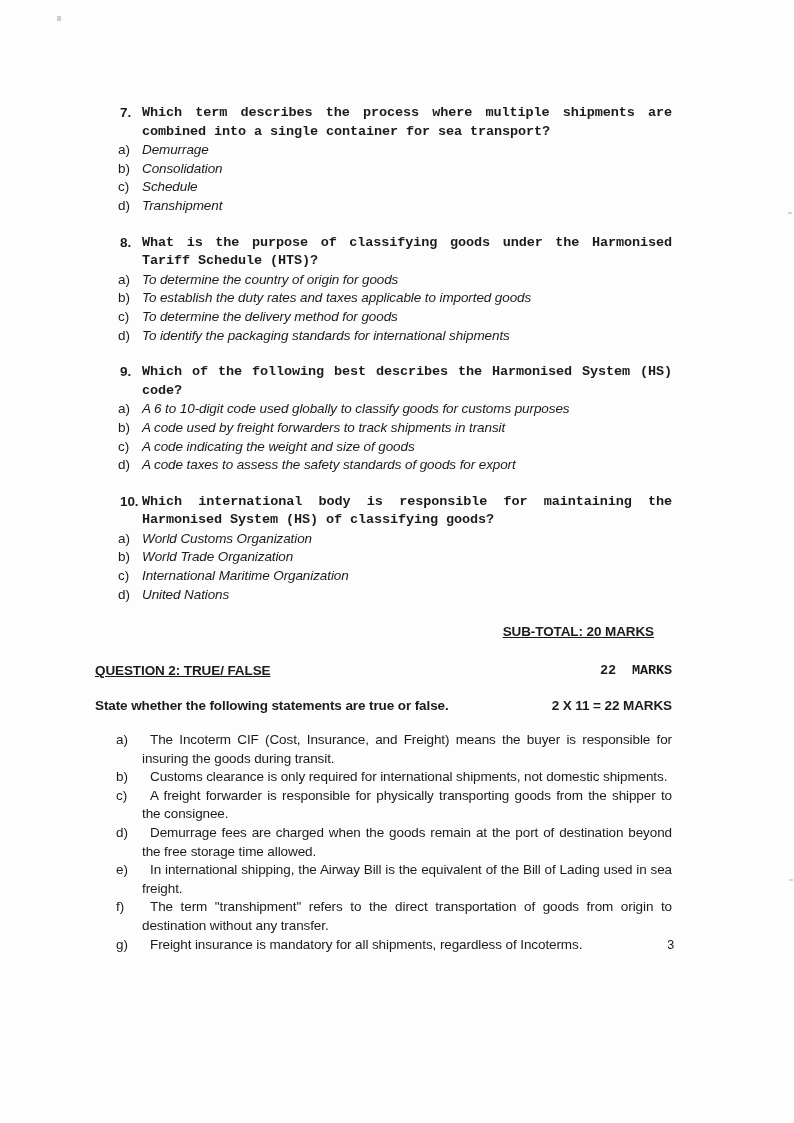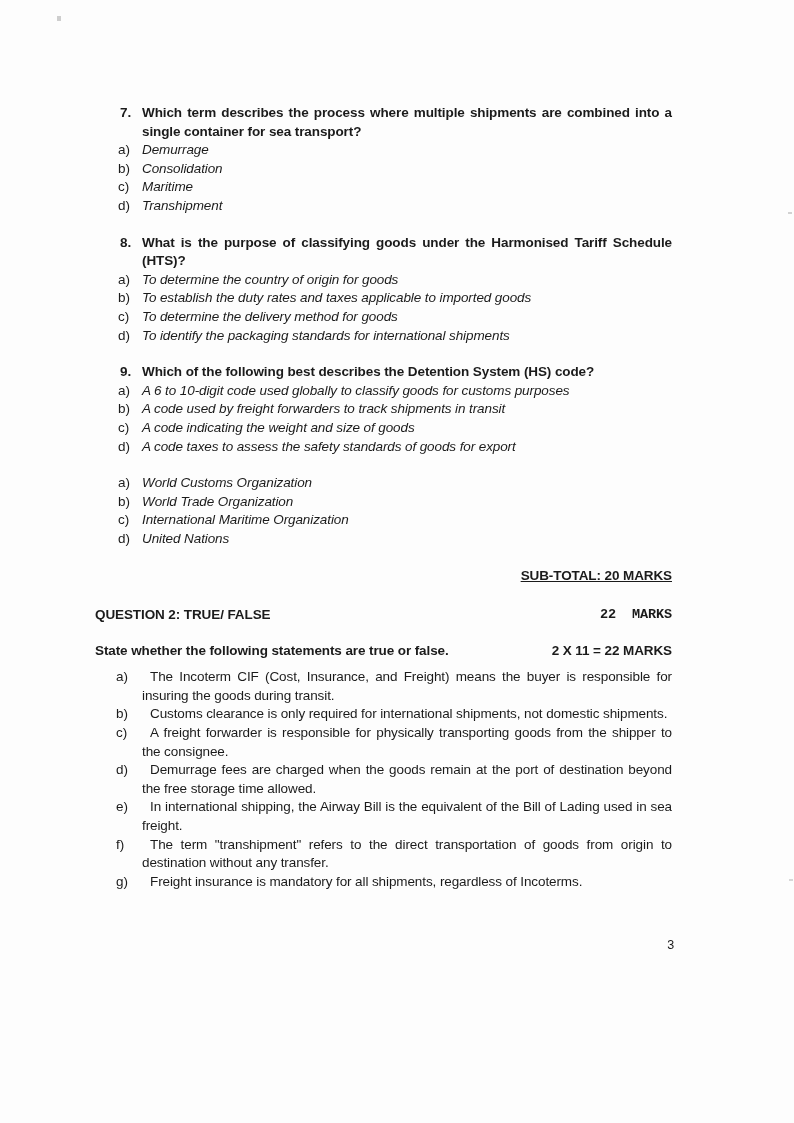--- a/index.html
+++ b/index.html
@@ -21,44 +21,44 @@
     letter-spacing: -0.1px;
   }
   
   .question-block { margin: 0 0 18px 0; }
   .q-head {
     display: flex;
     margin-left: 25px;
     font-weight: bold;
   }
   .q-num { flex: 0 0 22px; }
-  .q-text { flex: 1; text-align: justify; }
+  .q-text { flex: 1; text-align: justify; font-family: Liberation Mono, monospace; }
   .option-row { display: flex; margin-left: 23px; }
   .opt-letter { flex: 0 0 24px; }
   .opt-text { flex: 1; font-style: italic; }
   
   .subtotal-row {
     text-align: right;
     font-weight: bold;
-    margin: 19px 0 20px 0;
+    margin: 19px 18px 20px 0;
   }
   .subtotal-row span { text-decoration: underline; }
   .section-head-row {
     display: flex;
     justify-content: space-between;
     font-weight: bold;
     margin-bottom: 17px;
   }
-  .section-title { }
+  .section-title { text-decoration: underline; }
   .section-marks { white-space: pre; font-family: Liberation Mono, monospace; }
   .instruction-row {
     display: flex;
     justify-content: space-between;
     font-weight: bold;
-    margin-bottom: 8px;
+    margin-bottom: 15px;
   }
   
   .tf-row { display: flex; margin-left: 21px; }
   .tf-letter { flex: 0 0 26px; }
   .tf-text { flex: 1; text-align: justify; text-indent: 8px; }
   
   .page-number {
     position: absolute;
     top: 936px;
     right: 120px;
@@ -91,21 +91,21 @@
     <span class="opt-text">Demurrage</span>
   </div>
 
   <div class="option-row">
     <span class="opt-letter">b)</span>
     <span class="opt-text">Consolidation</span>
   </div>
 
   <div class="option-row">
     <span class="opt-letter">c)</span>
-    <span class="opt-text">Maritime</span>
+    <span class="opt-text">Schedule</span>
   </div>
 
   <div class="option-row">
     <span class="opt-letter">d)</span>
     <span class="opt-text">Transhipment</span>
   </div>
 </div>
   </div>
 
   <div class="question-block">
@@ -132,21 +132,21 @@
   <div class="option-row">
     <span class="opt-letter">d)</span>
     <span class="opt-text">To identify the packaging standards for international shipments</span>
   </div>
 </div>
   </div>
 
   <div class="question-block">
     <div class="q-head">
       <span class="q-num">9.</span>
-      <span class="q-text">Which of the following best describes the Detention System (HS) code?</span>
+      <span class="q-text">Which of the following best describes the Harmonised System (HS) code?</span>
     </div>
     <div>
   <div class="option-row">
     <span class="opt-letter">a)</span>
     <span class="opt-text">A 6 to 10-digit code used globally to classify goods for customs purposes</span>
   </div>
 
   <div class="option-row">
     <span class="opt-letter">b)</span>
     <span class="opt-text">A code used by freight forwarders to track shipments in transit</span>
@@ -158,20 +158,24 @@
   </div>
 
   <div class="option-row">
     <span class="opt-letter">d)</span>
     <span class="opt-text">A code taxes to assess the safety standards of goods for export</span>
   </div>
 </div>
   </div>
 
   <div class="question-block">
+    <div class="q-head">
+      <span class="q-num">10.</span>
+      <span class="q-text">Which international body is responsible for maintaining the Harmonised System (HS) of classifying goods?</span>
+    </div>
     <div>
   <div class="option-row">
     <span class="opt-letter">a)</span>
     <span class="opt-text">World Customs Organization</span>
   </div>
 
   <div class="option-row">
     <span class="opt-letter">b)</span>
     <span class="opt-text">World Trade Organization</span>
   </div>

